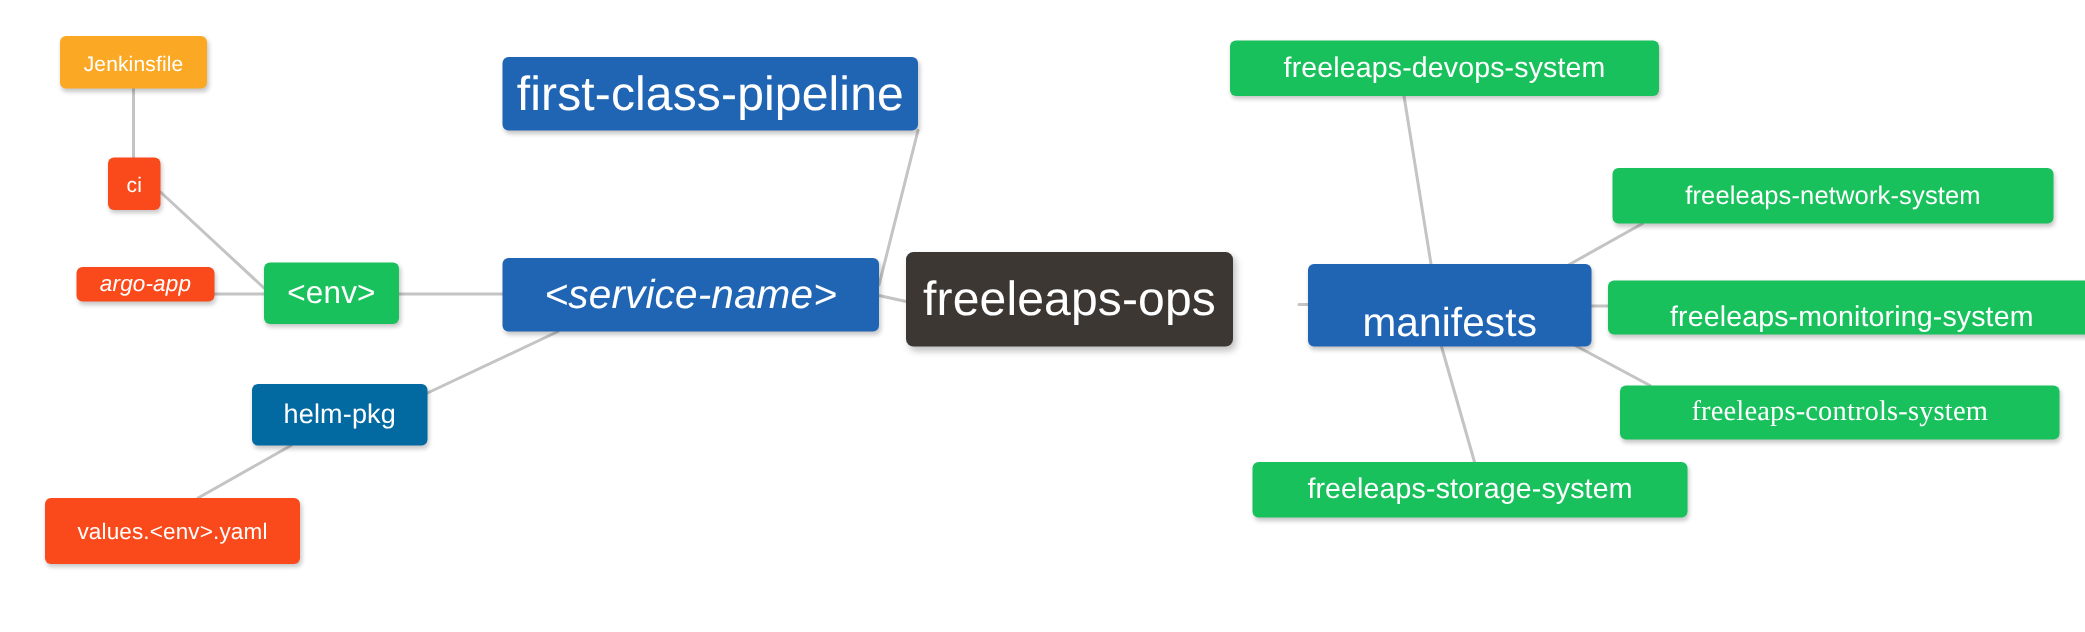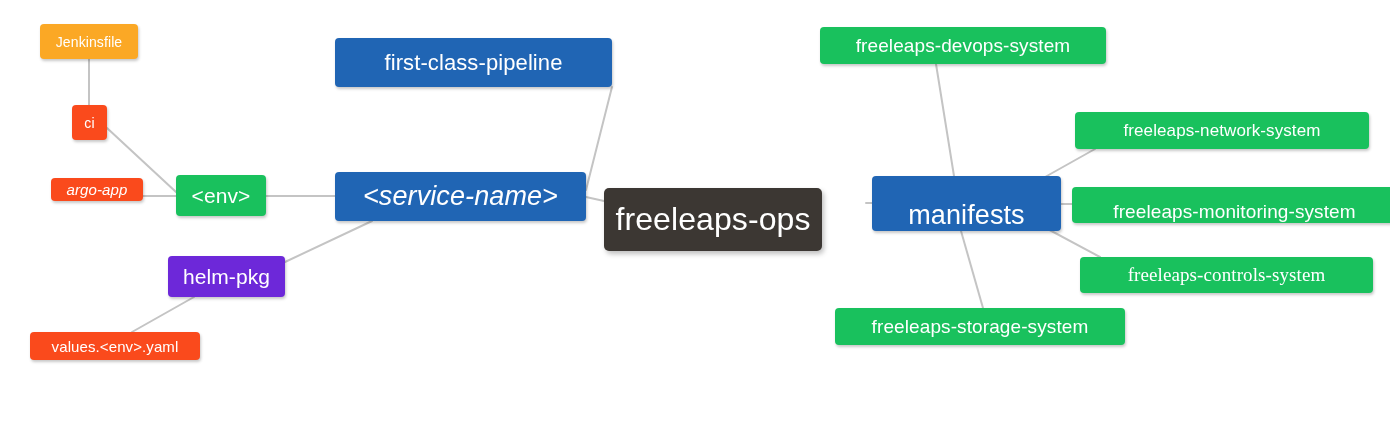--- a/index.html
+++ b/index.html
@@ -72,33 +72,33 @@
       </div>
       <div class="node" style="left: 52px; top: 105px; width: 35px; height: 35px; background: rgb(250, 74, 28); font-size: 14px;">
         <span>ci</span>
       </div>
       <div class="node" style="left: 31px; top: 178px; width: 92px; height: 23px; background: rgb(250, 74, 28); font-size: 15px; font-style: italic;">
         <span>argo-app</span>
       </div>
       <div class="node" style="left: 156px; top: 175px; width: 90px; height: 41px; background: rgb(25, 193, 93); font-size: 21px; text-align: center;">
         <span>&lt;env&gt;</span>
       </div>
-      <div class="node" style="left: 148px; top: 256px; width: 117px; height: 41px; background: #6d28d9; font-size: 21px;">
+      <div class="node" style="left: 148px; top: 256px; width: 117px; height: 41px; background: #0369a1; font-size: 18px;">
         <span>helm-pkg</span>
       </div>
-      <div class="node" style="left: 10px; top: 332px; width: 170px; height: 28px; background: rgb(250, 74, 28); font-size: 15px;">
+      <div class="node" style="left: 10px; top: 332px; width: 170px; height: 44px; background: rgb(250, 74, 28); font-size: 15px;">
         <span>values.&lt;env&gt;.yaml</span>
       </div>
-      <div class="node" style="left: 315px; top: 38px; width: 277px; height: 49px; background: rgb(32, 101, 180); font-size: 22px;">
+      <div class="node" style="left: 315px; top: 38px; width: 277px; height: 49px; background: rgb(32, 101, 180); font-size: 32px;">
         <span>first-class-pipeline</span>
       </div>
       <div class="node" style="left: 315px; top: 172px; width: 251px; height: 49px; background: rgb(32, 101, 180); font-size: 27px; font-style: italic;">
         <span>&lt;service-name&gt;</span>
       </div>
-      <div class="node root" style="left: 584px; top: 188px; width: 218px; height: 63px; background: rgb(60, 55, 51); font-size: 32px;">
+      <div class="node root" style="left: 584px; top: 168px; width: 218px; height: 63px; background: rgb(60, 55, 51); font-size: 32px;">
         <span>freeleaps-ops</span>
       </div>
       <div class="node" style="left: 852px; top: 176px; width: 189px; height: 55px; background: rgb(32, 101, 180); font-size: 27px; align-items: flex-end;">
         <span>manifests</span>
       </div>
       <div class="node" style="left: 800px; top: 27px; width: 286px; height: 37px; background: rgb(25, 193, 93); font-size: 19px;">
         <span>freeleaps-devops-system</span>
       </div>
       <div class="node" style="left: 1055px; top: 112px; width: 294px; height: 37px; background: rgb(25, 193, 93); font-size: 17px;">
         <span>freeleaps-network-system</span>

